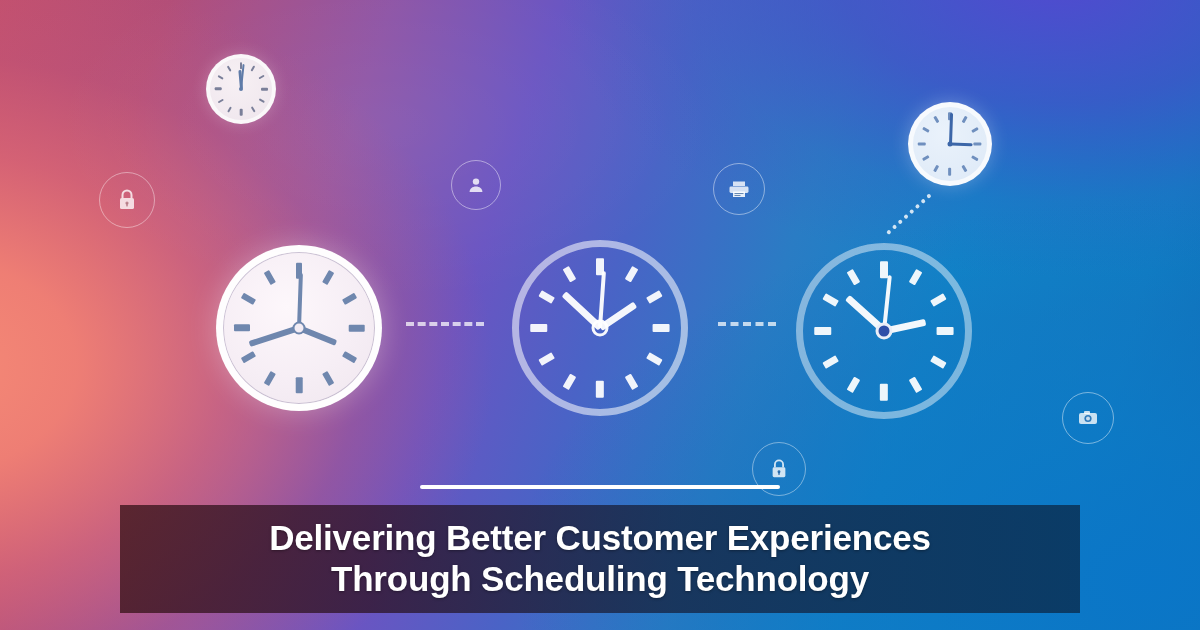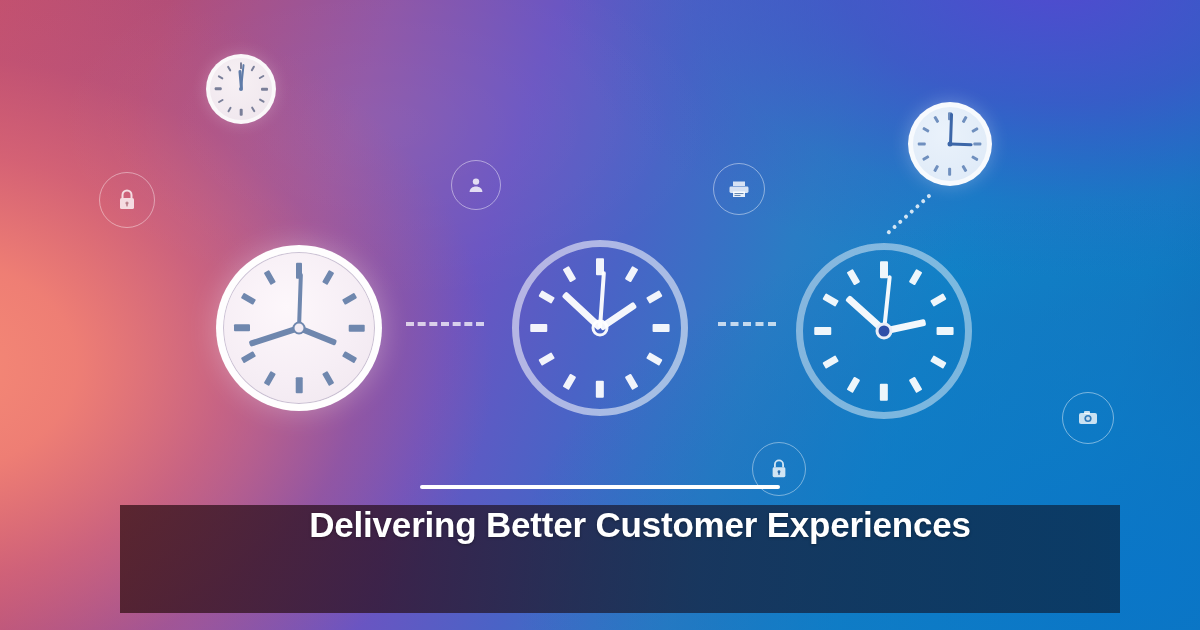--- a/index.html
+++ b/index.html
@@ -178,23 +178,22 @@
     left: 120px;
     top: 505px;
     width: 960px;
     height: 108px;
     background: linear-gradient(90deg,
       rgba(58,20,26,0.78) 0%,
       rgba(48,22,44,0.80) 26%,
       rgba(22,40,72,0.82) 58%,
       rgba(10,48,84,0.84) 100%);
     display: flex;
-    align-items: flex-start;
+    align-items: center;
     justify-content: center;
-    padding-left: 40px;
   }
   .title-text {
     color: #ffffff;
     font-size: 35px;
     font-weight: bold;
     line-height: 1.16;
     text-align: center;
     letter-spacing: -0.2px;
     padding: 0 12px;
     text-shadow: 0 1px 3px rgba(0,0,0,0.35);
@@ -371,16 +370,17 @@
     <div class="hand hand-minute" style="width:7px; height:50px; margin-left:-3.5px; margin-top:-50px; transform: rotate(312deg);"></div>
     <div class="hand hand-second" style="width:4px; height:56px; margin-left:-2px; margin-top:-56px; transform: rotate(6deg);"></div>
     <div class="pin"></div>
   </div>
 
   <div class="rule"></div>
 
   <div class="title-banner">
     <div class="title-text">
       <span class="title-line">Delivering Better Customer Experiences</span>
+      <span class="title-line">Through Scheduling Technology</span>
     </div>
   </div>
 
 </div>
 
 </body></html>

